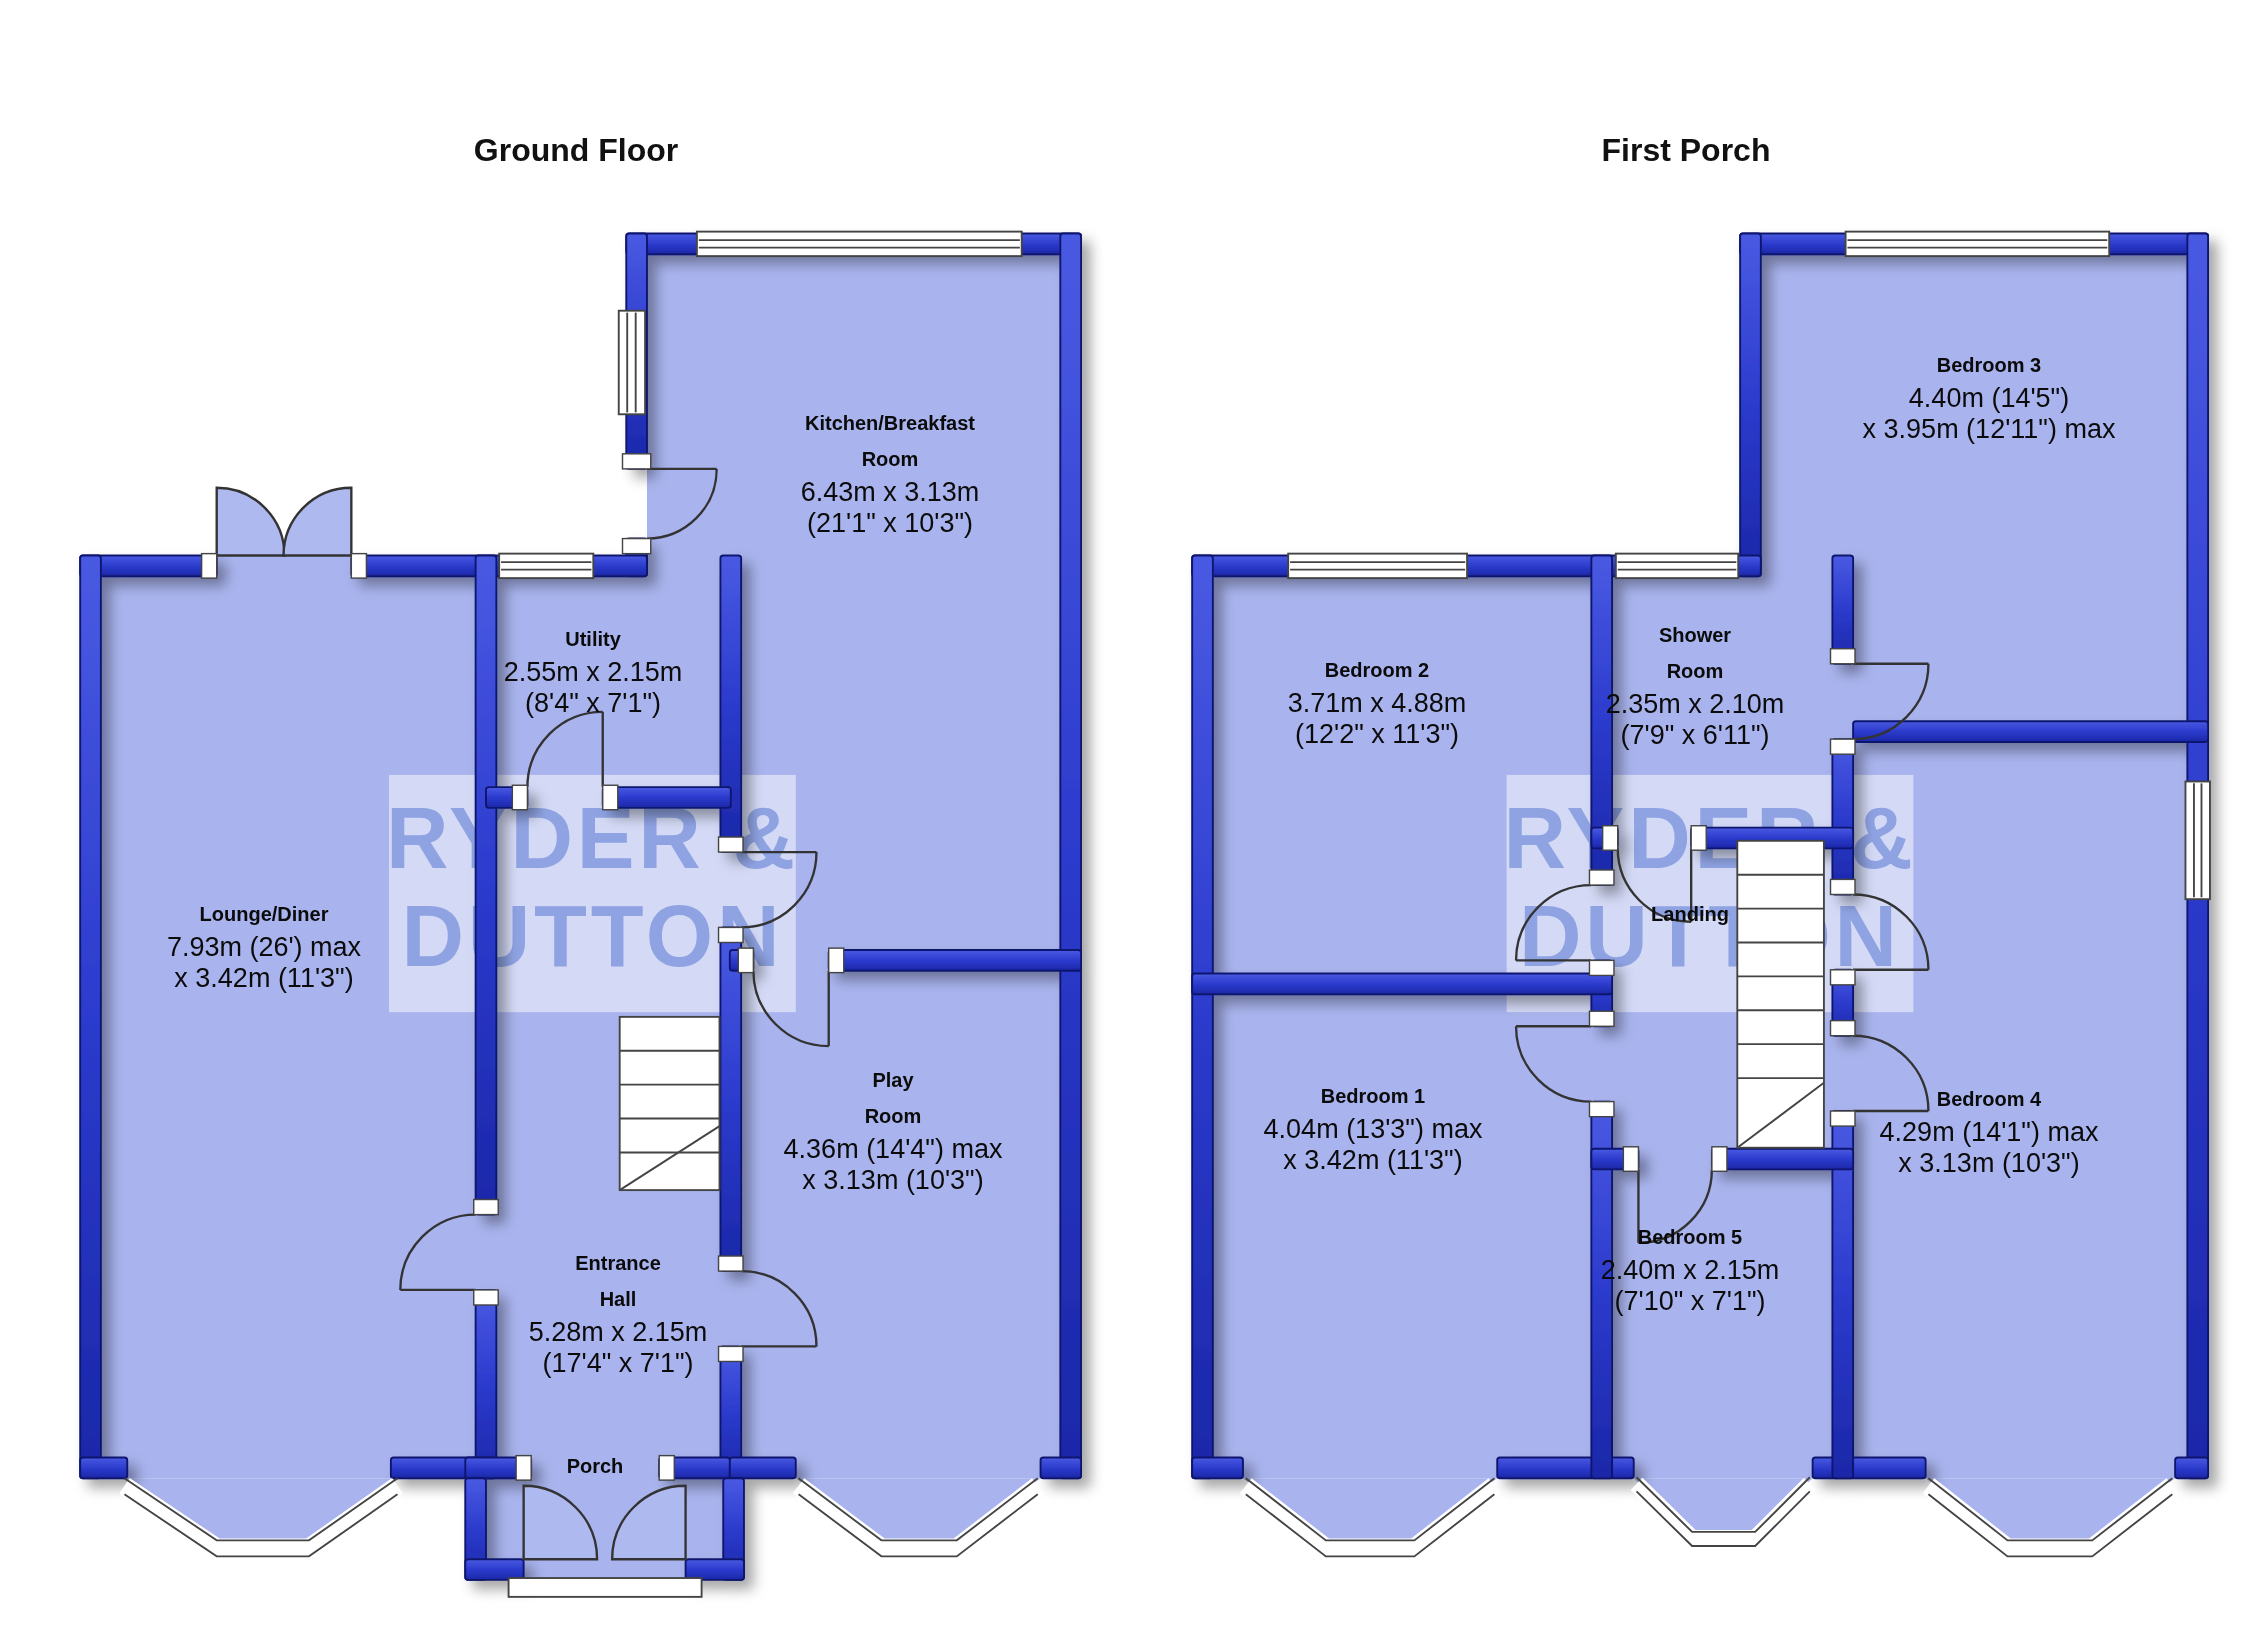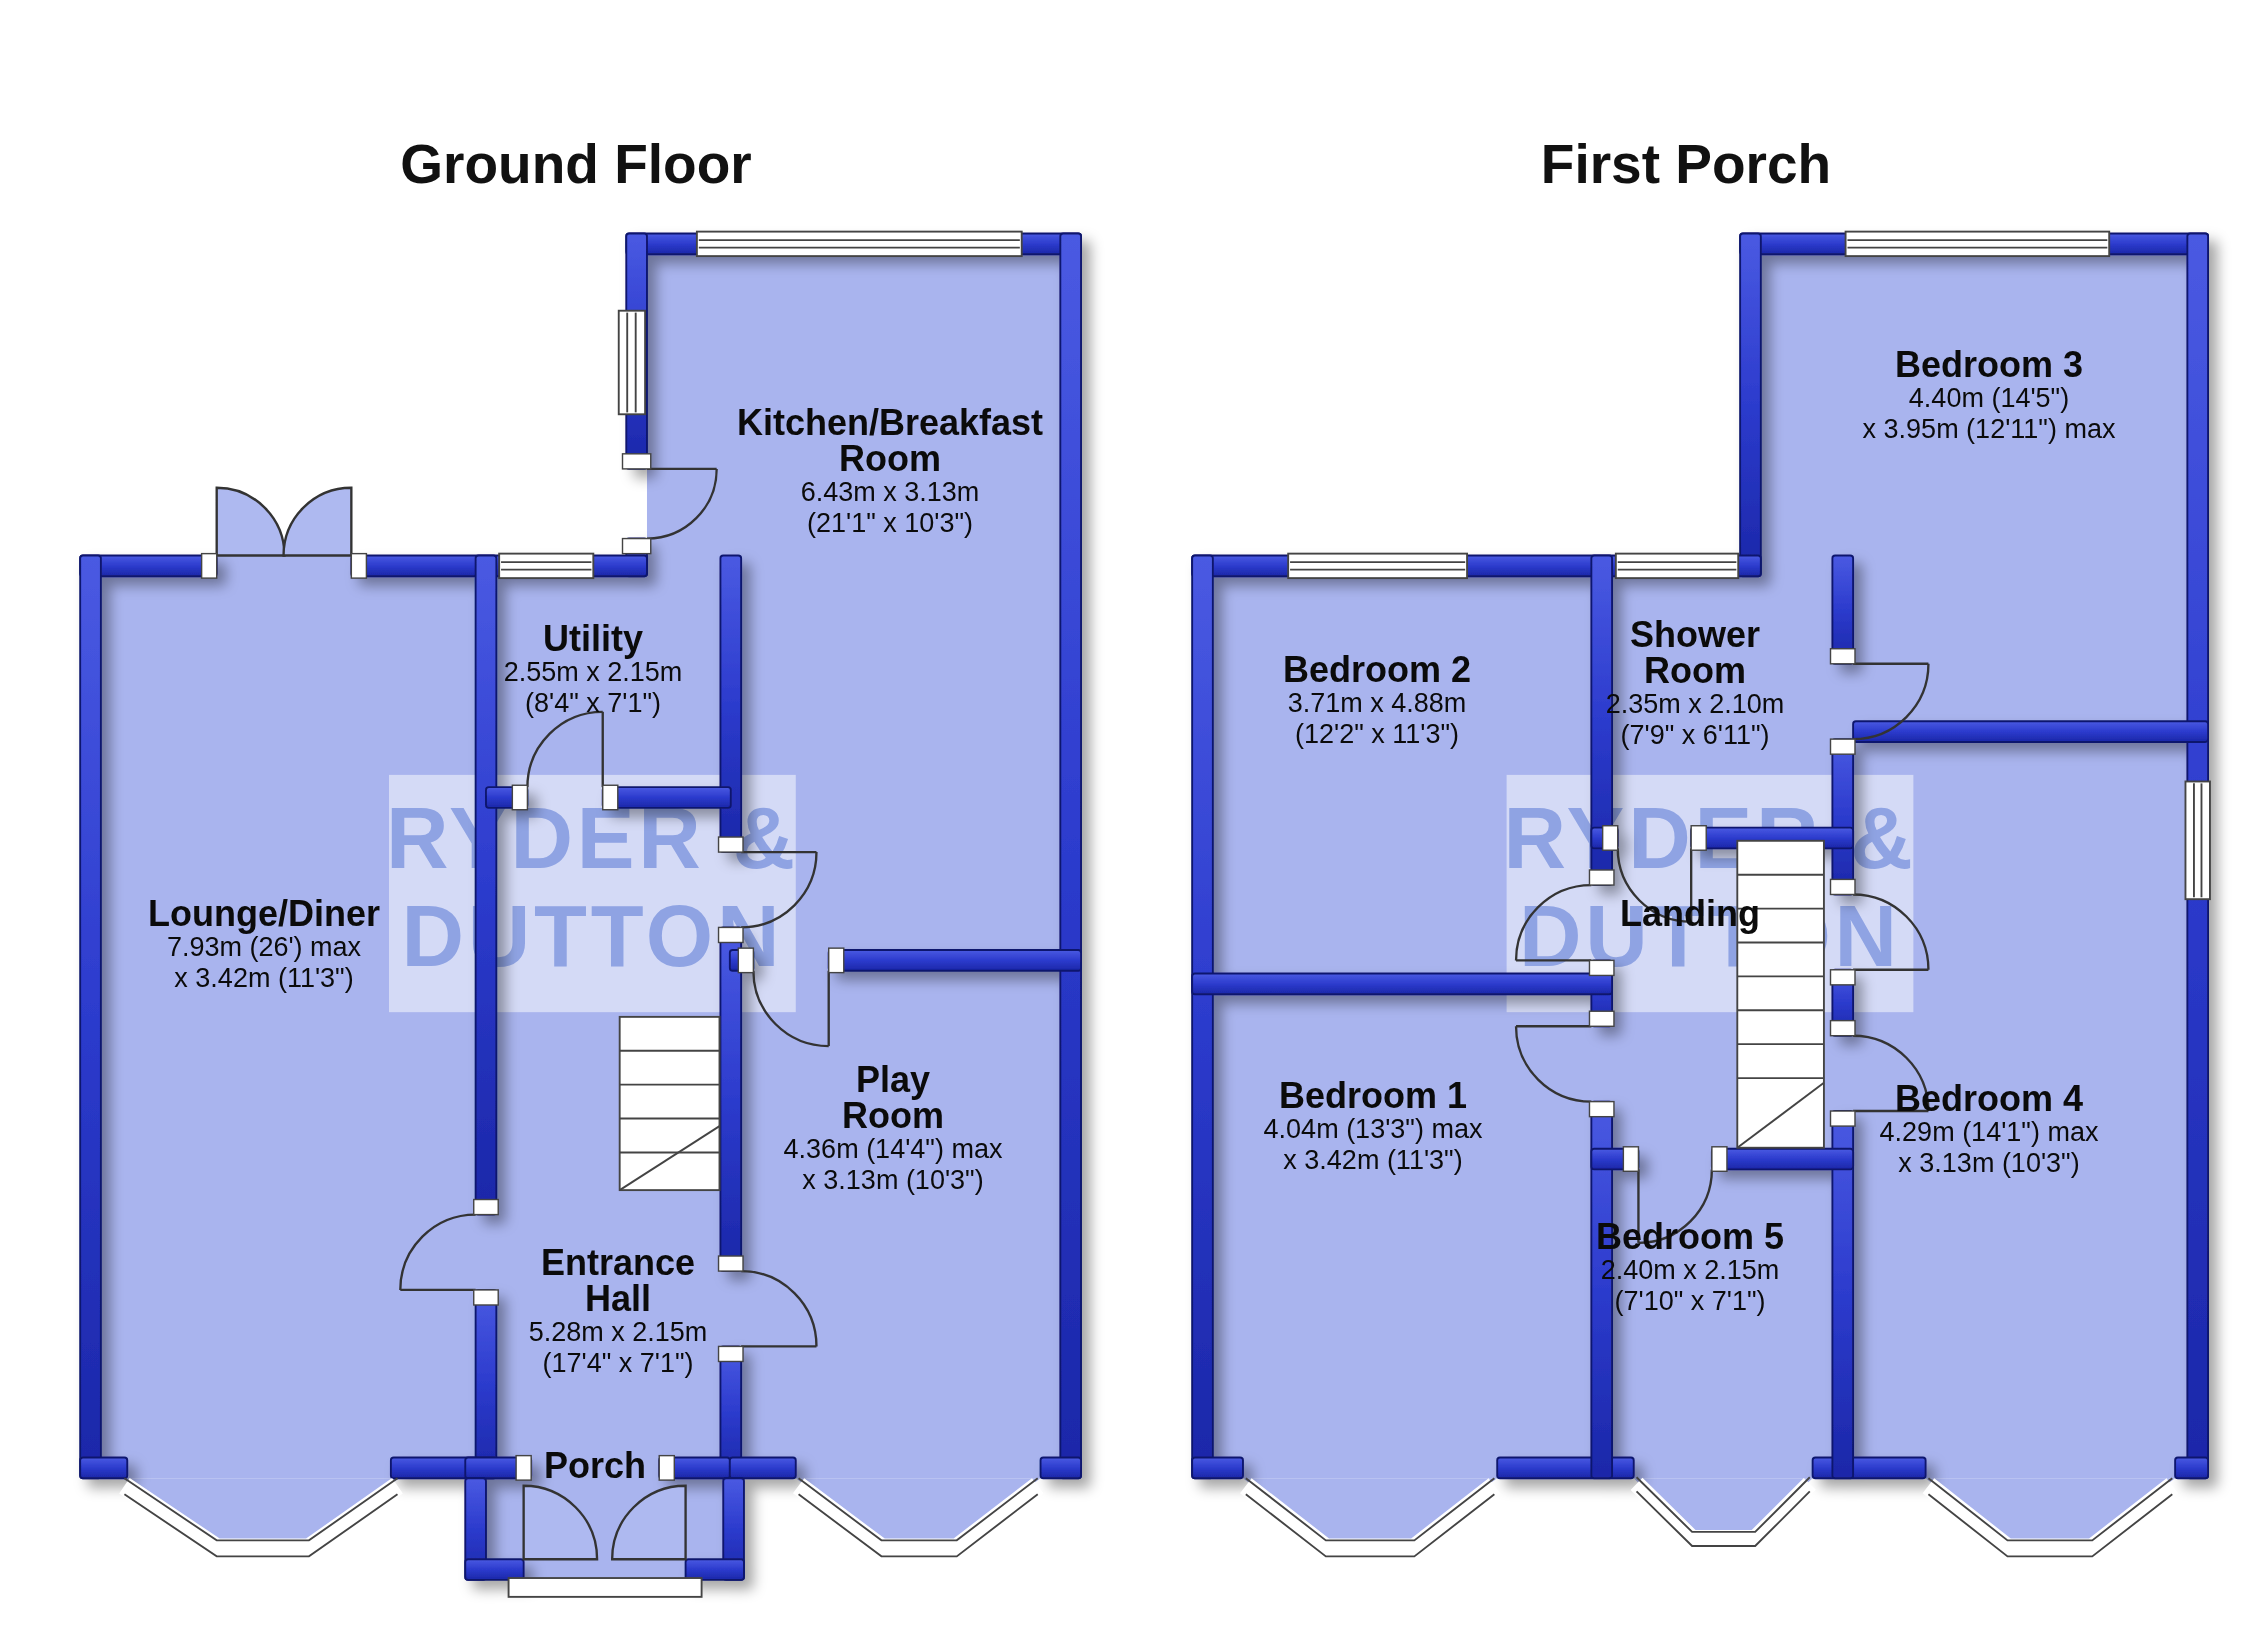--- a/index.html
+++ b/index.html
@@ -1,23 +1,23 @@
 <!DOCTYPE html>
 <html style="font-size:15px"><head>
 <meta charset="utf-8">
 <style>
   html,body{margin:0;padding:0;background:#ffffff;}
   .stage{position:relative;width:2260px;height:1643px;background:#ffffff;
          font-family:"Liberation Sans", sans-serif;overflow:hidden;}
   .stage svg{position:absolute;left:0;top:0;}
   .floor-title{position:absolute;transform:translateX(-50%);font-weight:bold;
-               font-size:55px;color:#111;white-space:nowrap;}
+               font-size:32px;color:#111;white-space:nowrap;}
   .room-label{position:absolute;transform:translateX(-50%);text-align:center;
               color:#0b0b0b;white-space:nowrap;z-index:5;}
-  .rname{font-weight:bold;font-size:36px;line-height:36px;}
+  .rname{font-weight:bold;font-size:20px;line-height:36px;}
   .rdim{font-size:27px;line-height:31px;}
 </style>
 </head>
 <body>
 
 <div class="stage">
 
 <svg width="2260" height="1643" viewBox="0 0 2400 1745">
   <defs>
     <filter id="ws" x="-20%" y="-20%" width="150%" height="150%">

